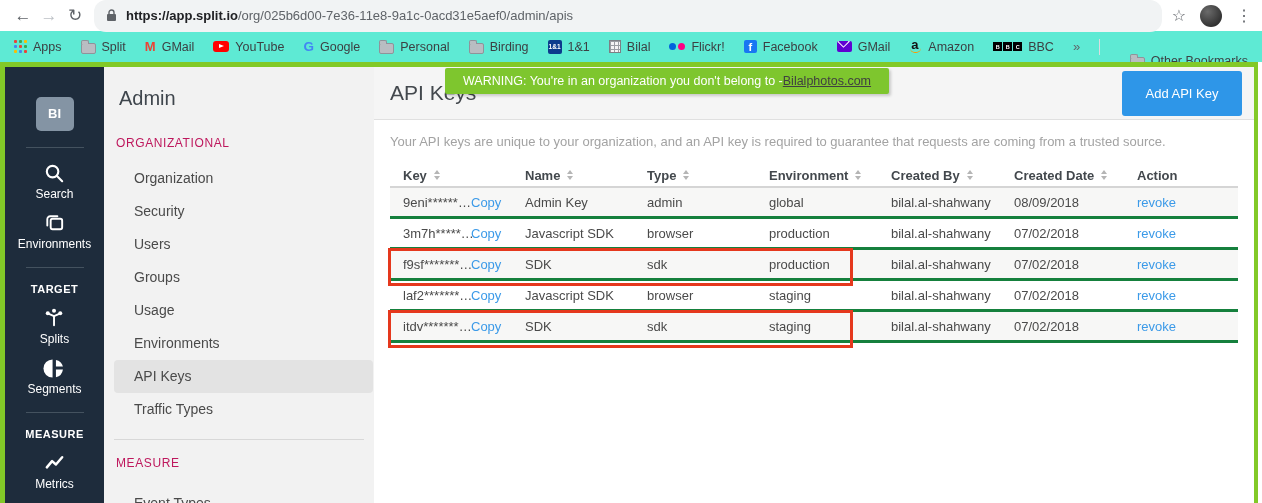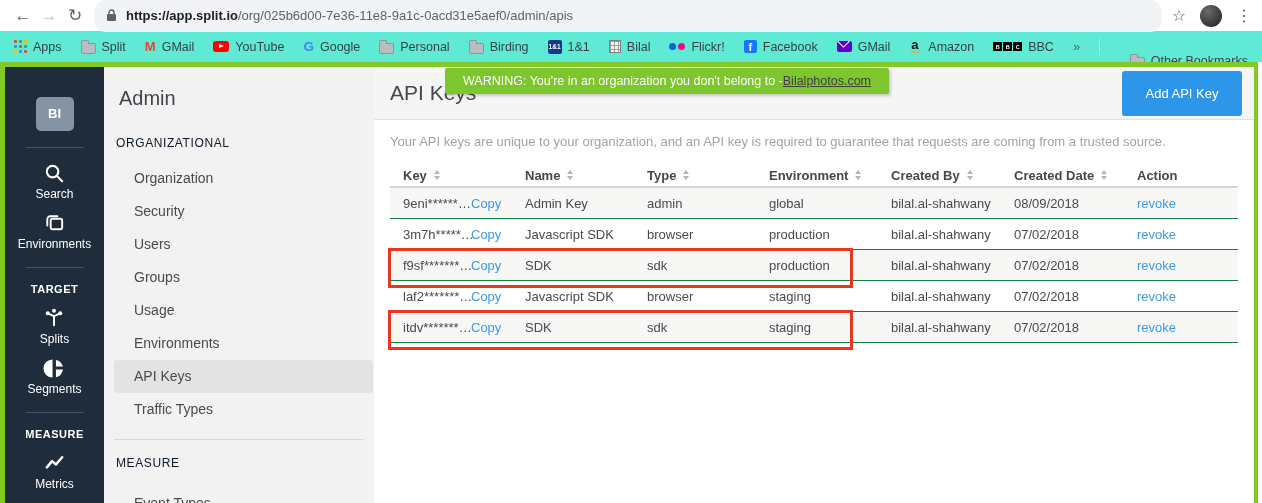--- a/index.html
+++ b/index.html
@@ -84,21 +84,21 @@
                  border-radius:5px; line-height:34px; font-size:13px; font-weight:bold; cursor:pointer; }
   .rail-div { width:58px; margin:16px auto 14px; border-top:1px solid #44525f; }
   .rail-item { margin-bottom:11px; cursor:pointer; }
   .rail-item svg { display:block; margin:0 auto 2px; }
   .rail-label { font-size:12px; color:#fff; }
   .rail-section { font-size:11px; font-weight:bold; letter-spacing:.5px; margin:15px 0 12px; }
 
   
   .adminnav { width:270px; flex-shrink:0; background:#f2f2f2; padding-top:20px; font-size:14px; color:#4a4a4a; }
   .admin-title { font-size:20px; color:#3f464d; padding-left:15px; }
-  .nav-section { font-size:12px; color:#0f172a; letter-spacing:.6px; padding-left:12px; margin-top:26px; }
+  .nav-section { font-size:12px; color:#be185d; letter-spacing:.6px; padding-left:12px; margin-top:26px; }
   .nav-items { margin-top:12px; }
   .nav-item { margin-left:10px; margin-right:1px; padding-left:20px; height:33px; line-height:33px;
               border-radius:4px; cursor:pointer; }
   .nav-item.active { background:#e3e3e3; }
   .nav-div { border-top:1px solid #d8d8d8; margin:13px 10px 0 10px; }
   .nav-section.second { margin-top:16px; }
   .nav-item.partial { margin-top:17px; }
 
   
   .main { flex:1; min-width:0; position:relative; background:#fff; }
@@ -119,21 +119,21 @@
   .thead, .trow { display:grid; grid-template-columns:135px 122px 122px 122px 123px 123px 1fr;
                   align-items:center; }
   .thead { height:24px; border-bottom:2px solid #d5d5d5; color:#43484d; font-weight:bold; }
   .th { display:flex; align-items:center; cursor:pointer; }
   .th:first-child { padding-left:13px; }
   .sort { display:inline-flex; flex-direction:column; margin-left:7px; gap:2px; }
   .sort::before { content:""; border-left:3.5px solid transparent; border-right:3.5px solid transparent;
                   border-bottom:4px solid #b5b5b5; }
   .sort::after { content:""; border-left:3.5px solid transparent; border-right:3.5px solid transparent;
                  border-top:4px solid #b5b5b5; }
-  .trow { height:31px; color:#4a4a4a; border-bottom:1px solid #15803d; position:relative; }
+  .trow { height:31px; color:#4a4a4a; border-bottom:3px solid #15803d; position:relative; }
   .trow:nth-child(odd) { background:#f7f7f6; }
   .cell-key { padding-left:13px; display:flex; align-items:center; }
   .key-text { width:68px; }
   a.copy, a.revoke { color:#3b9ae8; text-decoration:none; cursor:pointer; }
   .trow.highlighted::after { content:""; position:absolute; left:-2px; top:-2px; width:459px;
        height:calc(100% + 4px); border:3px solid #e5381d; pointer-events:none; z-index:2; }
 </style>
 </head>
 <body>
 

